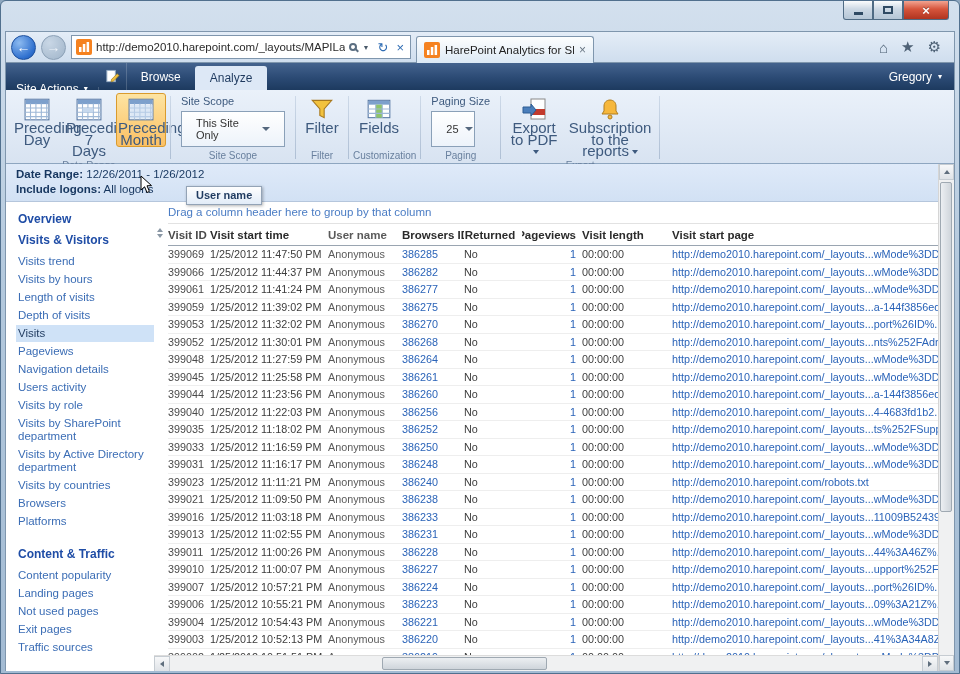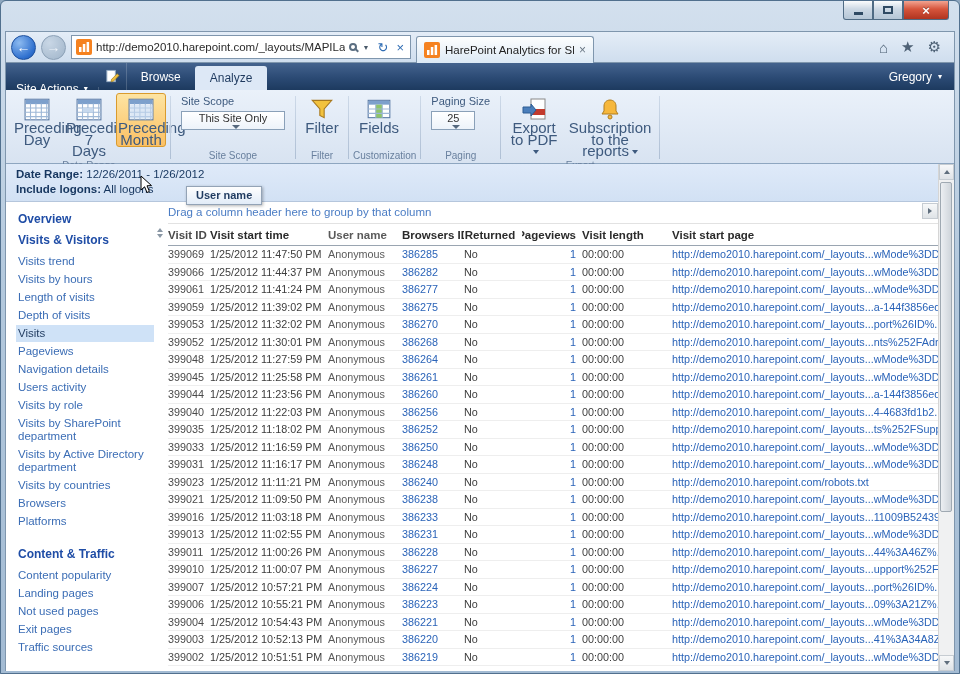--- a/index.html
+++ b/index.html
@@ -96,40 +96,40 @@
     border:1px solid transparent; border-radius:3px; padding:3px 1px 1px;
     font-size:15px; line-height:11.5px; color:#3e5a7e;
   }
   .rbtn svg{ width:26px; height:24px; margin-bottom:1px; flex:0 0 auto; }
   .rbtn .rlabel{ display:block; width:100%; }
   .rbtn.selected{ background:linear-gradient(#fde4a2,#fbc064); border-color:#d99b2e; }
   .w50{ width:50px; } .w44{ width:44px; } .w52{ width:52px; } .w68{ width:68px; } .w58{ width:58px; } .w90{ width:90px; }
   .rstack{ padding:2px 6px 0; font-size:11px; color:#3e5a7e; }
   .rfield-label{ margin-bottom:4px; }
   .rselect{
-    height:19px; background:linear-gradient(#ffffff,#edf3fa); border:1px solid #8aa0b8;
-    display:flex; align-items:center; justify-content:space-between; padding:0 3px;
-    font-size:11px; color:#333;flex-direction:column;
+    height:36px; background:linear-gradient(#ffffff,#edf3fa); border:1px solid #8aa0b8;
+    display:flex; align-items:center; justify-content:space-between; padding:0 14px;
+    font-size:11px; color:#333;
   }
   .sel-arrow{ width:0; height:0; border-left:4px solid transparent; border-right:4px solid transparent; border-top:4px solid #55687e; margin-left:6px; }
   .menu-caret{ display:inline-block; width:0; height:0; border-left:3px solid transparent; border-right:3px solid transparent; border-top:4px solid #3e5a7e; margin-left:3px; vertical-align:middle; }
   
   .infobar{
     flex:0 0 auto; background:linear-gradient(#dfeaf9,#d2e1f4); border-bottom:1px solid #b5c6dc;
     padding:3px 10px 4px; font-size:11.5px; color:#16365f; line-height:15px; margin-right:16px;
   }
   .infobar .lbl{ font-weight:bold; }
   
   .content{ flex:1; display:flex; margin-right:16px; overflow:hidden; background:#fff; }
   .sidebar{ width:148px; flex:0 0 auto; padding:6px 0 0 10px; font-size:11.5px; overflow:hidden; }
   .side-item{ padding:2px 4px 2px 2px; margin-bottom:1px; line-height:13px; color:#3b6db5; }
   .side-item.header{ color:#1f4da6; font-weight:bold; font-size:12px; margin-top:3px; margin-bottom:4px; }
   .side-item.gap{ margin-top:16px; }
   .side-item.selected{ background:#cfe2f7; color:#1f3a5f; }
-  .main{ flex:1; display:flex; flex-direction:row; overflow:hidden; position:relative; }
+  .main{ flex:1; display:flex; flex-direction:column; overflow:hidden; position:relative; }
   .grid{ flex:1; display:flex; flex-direction:column; overflow:hidden; padding-left:14px; }
   .drag-hint{ color:#4a7cc4; font-size:11.5px; padding:4px 0 5px; border-bottom:1px solid #e2e2e2; }
   .col-drag-indicator{ position:absolute; left:3px; top:26px; width:7px; height:10px; }
   .col-drag-indicator::before{ content:""; position:absolute; top:0; left:0; border-left:3.5px solid transparent; border-right:3.5px solid transparent; border-bottom:4px solid #8a97a5; }
   .col-drag-indicator::after{ content:""; position:absolute; bottom:0; left:0; border-left:3.5px solid transparent; border-right:3.5px solid transparent; border-top:4px solid #8a97a5; }
   .theader{ display:flex; height:22px; align-items:center; border-bottom:1px solid #9aa5b1; font-weight:bold; font-size:11.5px; color:#2b2b2b; flex:0 0 auto; }
   .hcell{ display:flex; align-items:center; padding-right:6px; overflow:hidden; white-space:nowrap; }
   .hcell.c5{ justify-content:flex-end; }
   .sort-arrow{ margin-left:auto; color:#6e7884; font-weight:normal; font-size:11px; padding:0 3px 0 2px; }
   .rows{ flex:1; overflow:hidden; }

